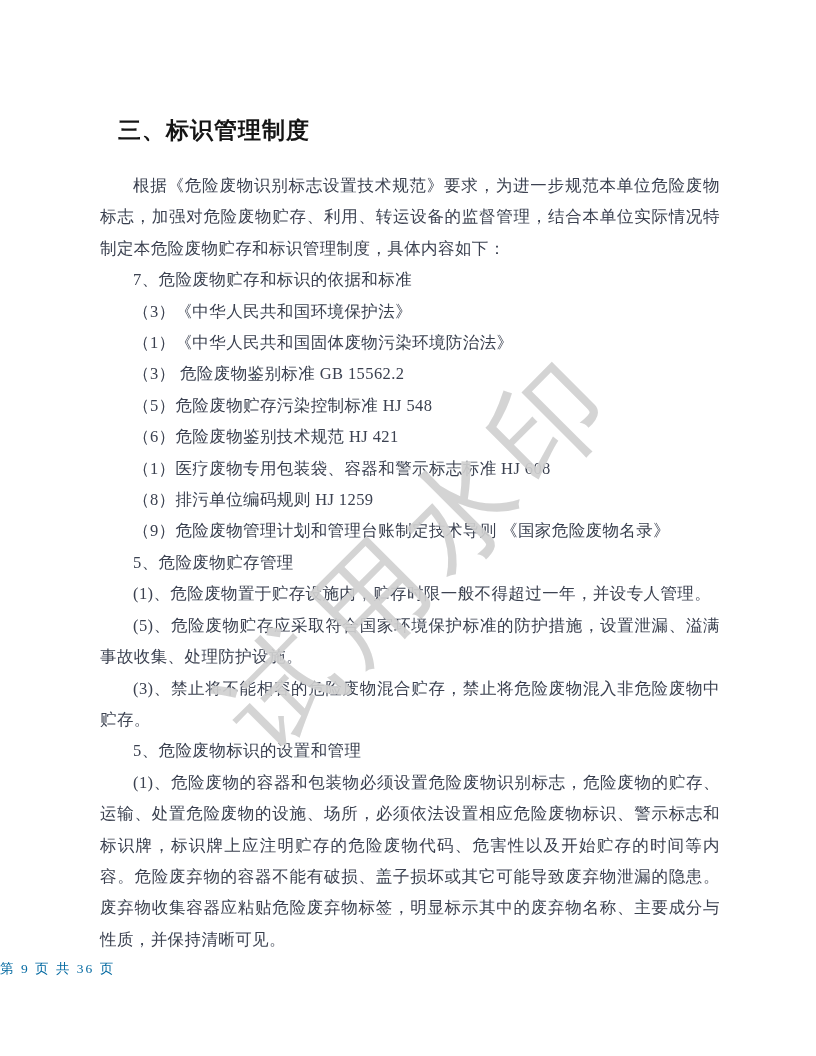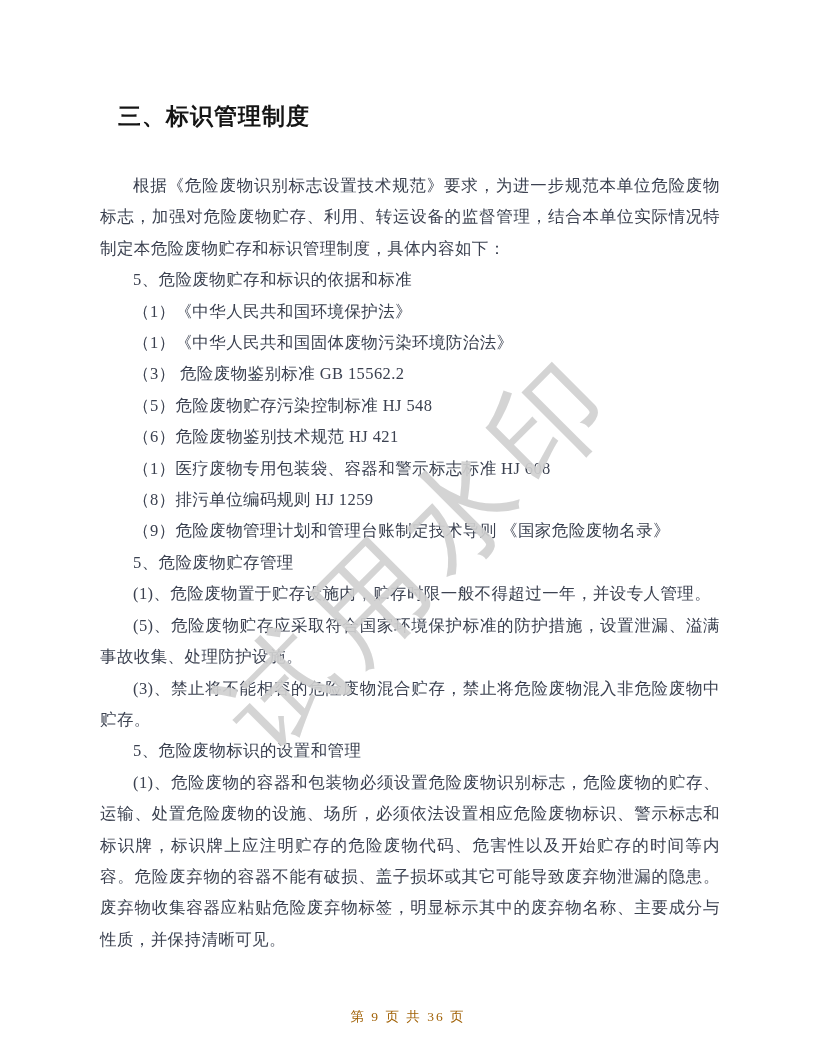--- a/index.html
+++ b/index.html
@@ -11,21 +11,21 @@
     position: relative;
     width: 816px;
     height: 1056px;
     background: #ffffff;
     overflow: hidden;
     font-family: "Liberation Serif", "DejaVu Serif", serif;
   }
   .content {
     position: absolute;
     left: 100px;
-    top: 102px;
+    top: 116px;
     width: 620px;
   }
   .title {
     margin: 0 0 0 18px;
     font-family: "Liberation Sans", "DejaVu Sans", sans-serif;
     font-weight: bold;
     font-size: 23px;
     line-height: 28px;
     color: #141414;
     letter-spacing: 1px;
@@ -33,30 +33,30 @@
   .para {
     margin: 0;
     font-size: 16.5px;
     line-height: 31.4px;
     color: #3b4150;
     text-align: justify;
     text-indent: 2em;
     letter-spacing: 0.4px;
   }
   .intro {
-    margin-top: 40px;
+    margin-top: 26px;
   }
   .footer {
     position: absolute;
     left: 0;
-    top: 1008px;
+    top: 960px;
     width: 100%;
-    text-align: center;
+    text-align: left;
     font-size: 13.5px;
-    color: #a16207;
+    color: #0369a1;
     letter-spacing: 2px;
   }
   .watermark {
     position: absolute;
     left: 420px;
     top: 552px;
     transform: translate(-50%, -50%) rotate(-45deg);
     transform-origin: center center;
     font-family: "Liberation Serif", "DejaVu Serif", serif;
     font-size: 112px;
@@ -71,22 +71,22 @@
 </head>
 <body>
 
 <div class="page">
 
   <div class="content">
     <h1 class="title">三、标识管理制度</h1>
 
     <p class="para intro">根据《危险废物识别标志设置技术规范》要求，为进一步规范本单位危险废物标志，加强对危险废物贮存、利用、转运设备的监督管理，结合本单位实际情况特制定本危险废物贮存和标识管理制度，具体内容如下：</p>
 
-    <p class="para">5、危险废物贮存和标识的依据和标准</p>
-    <p class="para">（1）《中华人民共和国环境保护法》</p>
+    <p class="para">7、危险废物贮存和标识的依据和标准</p>
+    <p class="para">（3）《中华人民共和国环境保护法》</p>
     <p class="para">（1）《中华人民共和国固体废物污染环境防治法》</p>
     <p class="para">（3） 危险废物鉴别标准  GB 15562.2</p>
     <p class="para">（5）危险废物贮存污染控制标准  HJ 548</p>
     <p class="para">（6）危险废物鉴别技术规范  HJ 421</p>
     <p class="para">（1）医疗废物专用包装袋、容器和警示标志标准  HJ 608</p>
     <p class="para">（8）排污单位编码规则  HJ 1259</p>
     <p class="para">（9）危险废物管理计划和管理台账制定技术导则 《国家危险废物名录》</p>
 
     <p class="para">5、危险废物贮存管理</p>
     <p class="para">(1)、危险废物置于贮存设施内，贮存时限一般不得超过一年，并设专人管理。</p>

